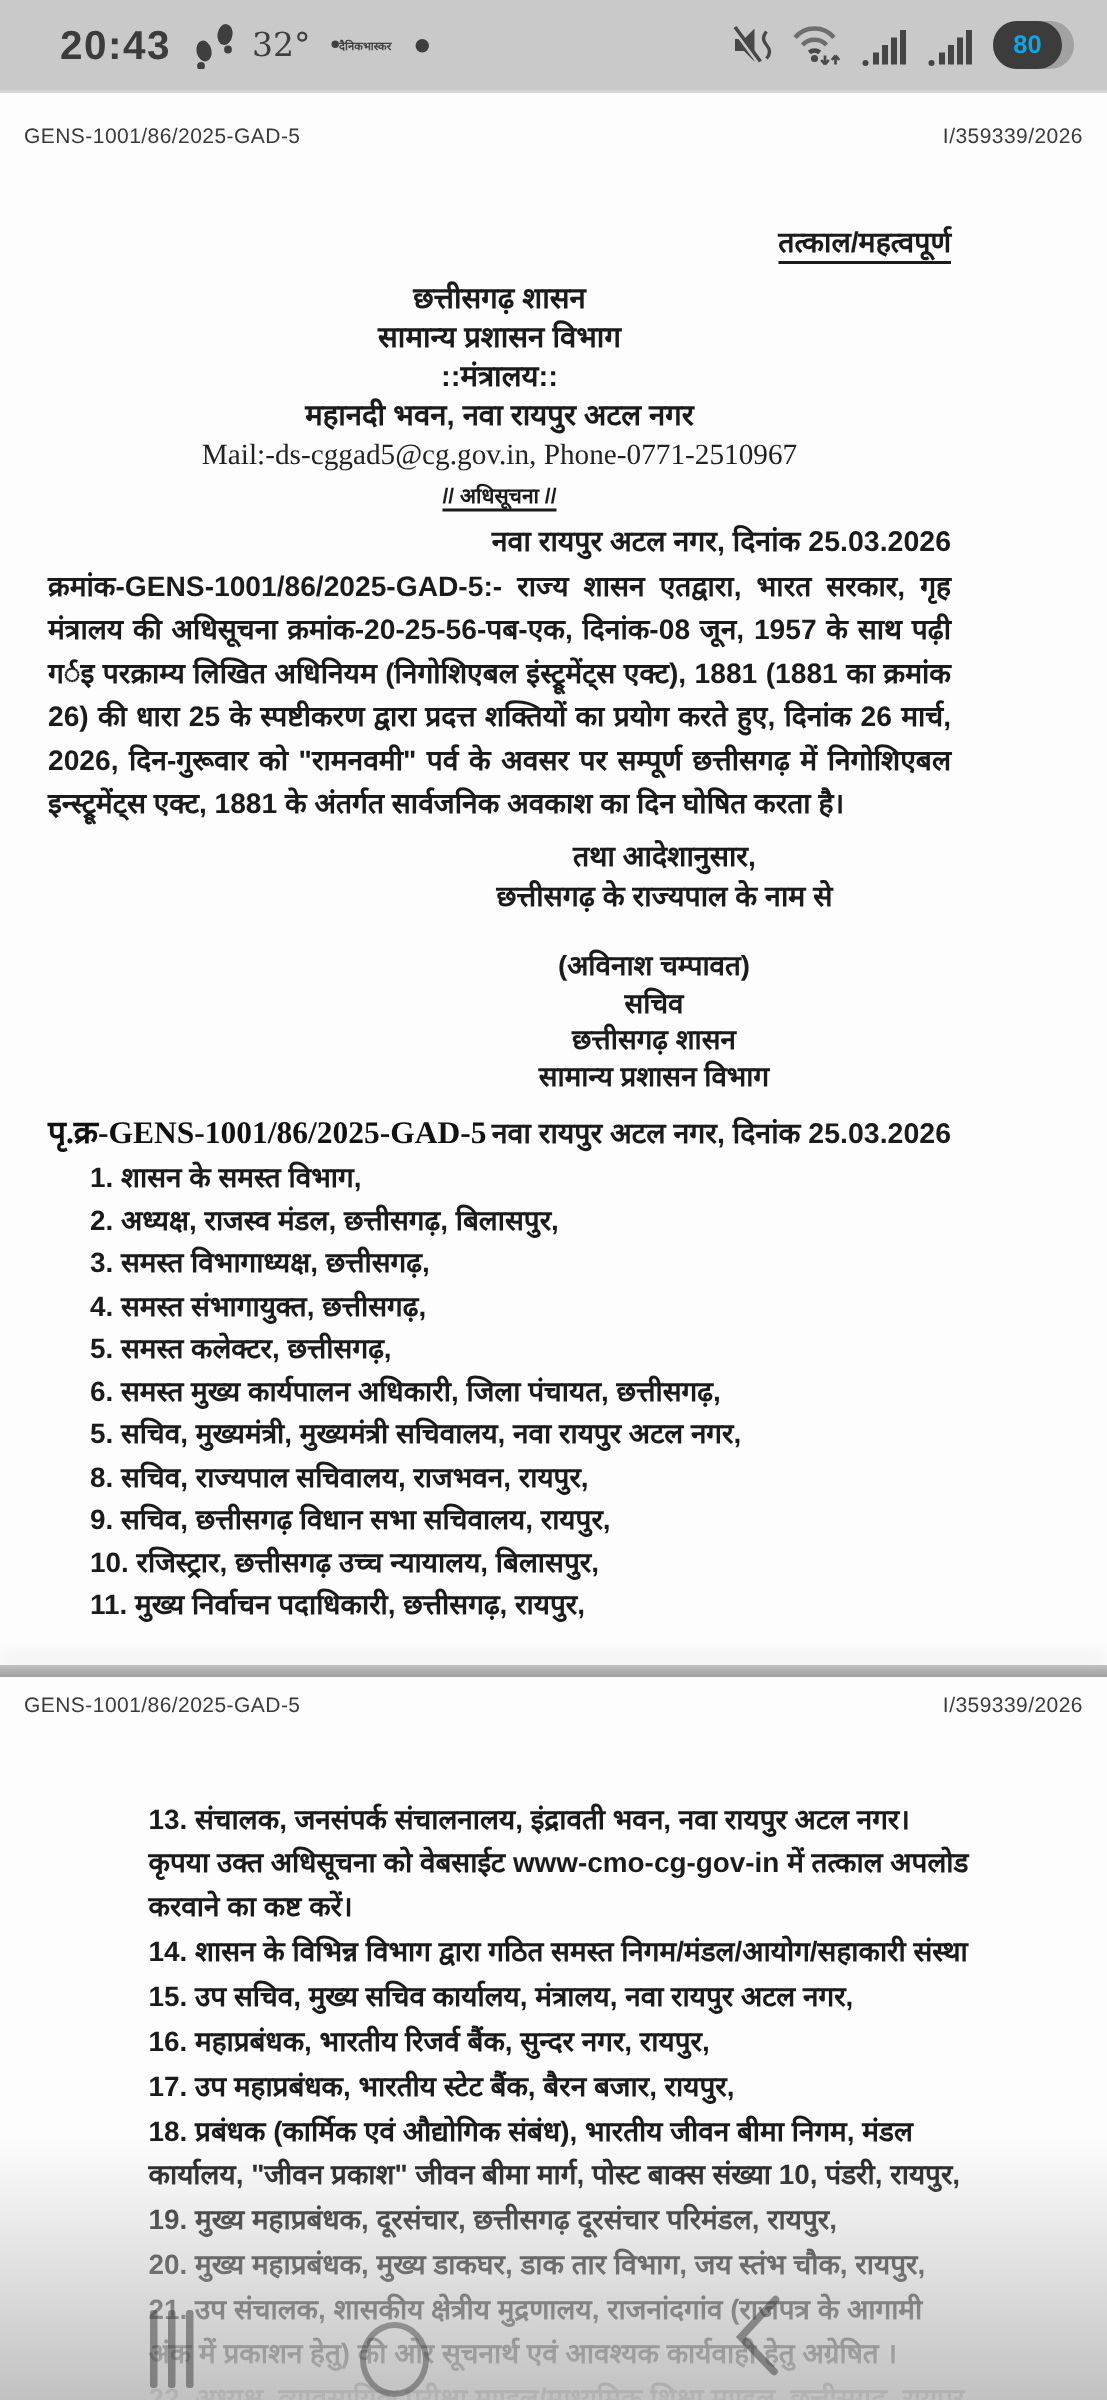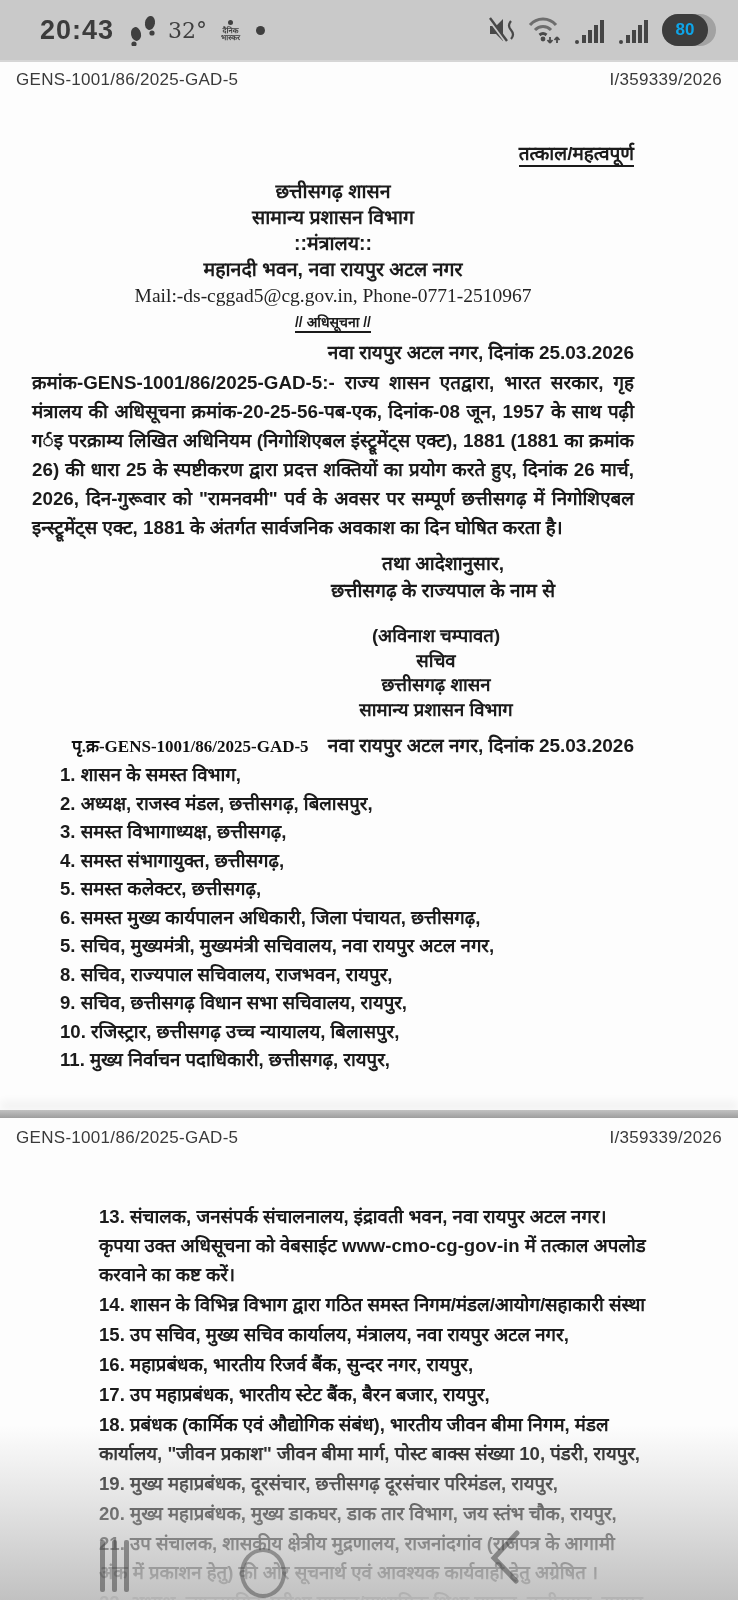--- a/index.html
+++ b/index.html
@@ -6,52 +6,52 @@
   .screen{position:relative;width:738px;height:1600px;overflow:hidden;background:#c9c9c9;
           font-family:"Liberation Sans","DejaVu Sans",sans-serif;}
   
   .status-bar{height:62px;background:#c9c9c9;display:flex;align-items:center;
               justify-content:space-between;padding:0 22px 0 40px;box-sizing:border-box;
               border-bottom:2px solid #d6d6d6;}
   .sb-left,.sb-right{display:flex;align-items:center;}
   .time{font-size:27px;font-weight:600;color:#3c3c3c;letter-spacing:1px;}
   .sb-icon{display:inline-flex;align-items:center;}
   .temp{font-family:"DejaVu Serif",serif;font-size:22px;color:#3f3f3f;margin-left:10px;}
-  .bhaskar{display:flex;flex-direction:column;align-items:center;margin-left:14px;line-height:7px;}
+  .bhaskar{display:flex;align-items:center;margin-left:14px;line-height:7px;}
   .bhaskar .bdot{width:5px;height:5px;border-radius:50%;background:#3f3f3f;margin-bottom:2px;}
   .bhaskar span.t{font-size:7.5px;font-weight:700;color:#3f3f3f;}
   .dot-sep{width:9px;height:9px;border-radius:50%;background:#3f3f3f;margin-left:16px;}
   .sb-right .sb-icon{margin-left:10px;}
   .battery{position:relative;width:54px;height:32px;border-radius:16px;background:#a2a2a2;margin-left:10px;}
   .battery .lvl{position:absolute;left:0;top:0;width:46px;height:32px;border-radius:16px;background:#3c3c3c;
                 display:flex;align-items:center;justify-content:center;}
   .battery .lvl span{color:#0ea5e9;font-size:17px;font-weight:700;}
   
   .doc-scroll{background:#fdfdfd;}
   .page{background:#fdfdfd;box-sizing:border-box;}
   .page1{height:1048px;overflow:hidden;display:flex;flex-direction:column;}
   .page2{height:482px;overflow:hidden;}
-  .page-head{display:flex;justify-content:space-between;padding:8px 16px 0 16px;
-             font-size:17px;color:#3a3a3a;letter-spacing:.3px;}
+  .page-head{display:flex;justify-content:space-between;padding:20px 16px 0 16px;
+             font-size:14px;color:#3a3a3a;letter-spacing:.3px;}
   .content1{flex:1;padding:0 104px 0 90px;}
   .deva{color:#1b1b1b;font-weight:600;padding-left:32px;}
   .priority{text-align:right;margin-top:50px;font-size:19px;}
   .priority .u{border-bottom:2px solid #1b1b1b;padding-bottom:1px;font-weight:700;}
   .ch{ text-align:center;font-size:19.5px;line-height:26px;font-weight:700;}
   .mail{font-family:"Liberation Serif","DejaVu Serif",serif;font-weight:400;color:#222;
         text-align:center;font-size:19.5px;line-height:27px;}
   .notif{text-align:center;margin-top:3px;font-size:14px;}
   .notif .u{border-bottom:2px solid #1b1b1b;padding-bottom:1px;font-weight:700;}
   .dateline{text-align:right;margin-top:8px;font-size:19px;font-weight:700;}
   .bodypara{margin-top:3px;font-size:18.8px;line-height:29px;text-align:justify;}
   .signfrom{width:330px;margin:8px 26px 0 auto;text-align:center;font-size:19px;
             line-height:27px;font-weight:700;}
   .signatory{width:300px;margin:20px 48px 0 auto;text-align:center;font-size:18.5px;line-height:24.5px;}
   .endorse{display:flex;justify-content:space-between;align-items:baseline;margin-top:10px;}
-  .endorse .eno{font-family:"Liberation Serif","DejaVu Serif",serif;font-weight:700;font-size:17px;color:#111;margin-left:40px;}
+  .endorse .eno{font-family:"Liberation Serif","DejaVu Serif",serif;font-weight:700;font-size:21px;color:#111;}
   .endorse .edt{font-size:19px;font-weight:700;}
   .rcpt{font-size:18.6px;line-height:26.5px;margin-top:2px;}
   .rlist1{margin-top:4px;margin-left:28px;}
   .divider{height:8px;background:linear-gradient(#c2c2c2,#9e9e9e);box-shadow:0 -8px 10px rgba(0,0,0,.06);}
   .content2{padding:0 92px 0 99px;margin-top:54px;}
   .content2 .rcpt{line-height:29px;margin-top:1px;}
   
   .fade{position:absolute;left:0;bottom:0;width:738px;height:175px;pointer-events:none;
         background:linear-gradient(to bottom,rgba(200,200,200,0) 0%,rgba(196,196,196,.45) 45%,rgba(190,190,190,.95) 100%);}
   .nav{position:absolute;color:#3c3c3c;}

